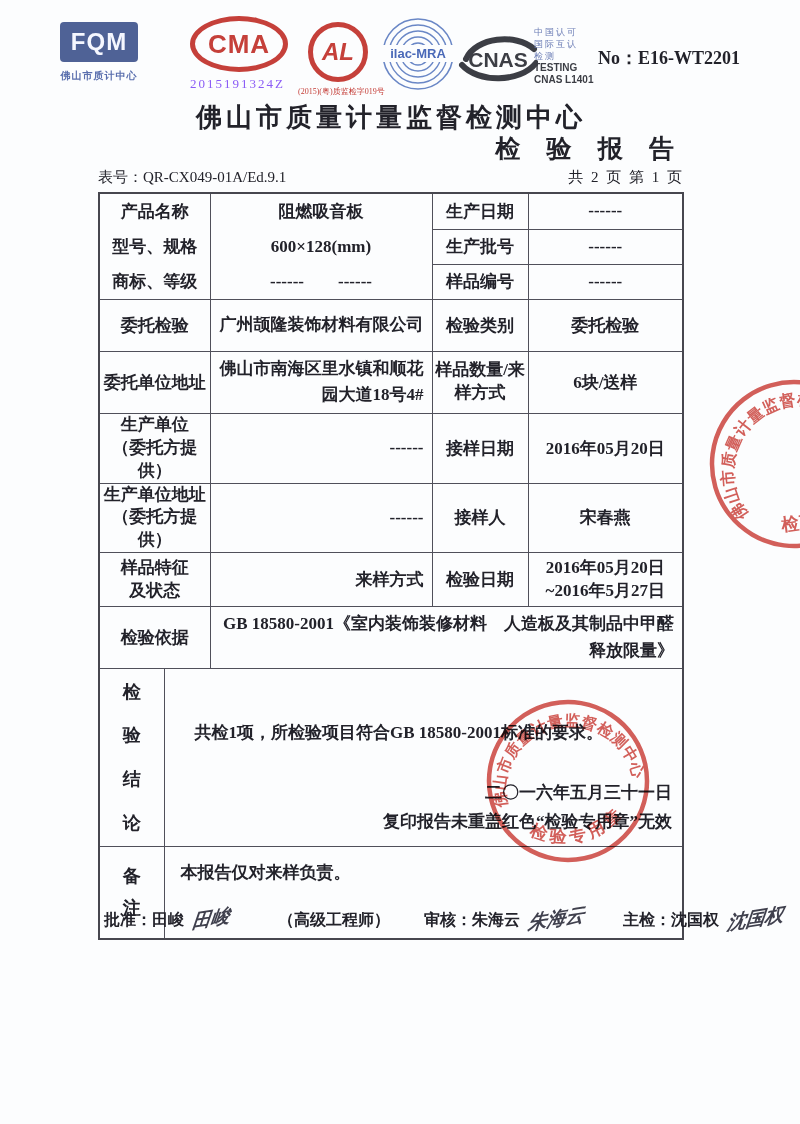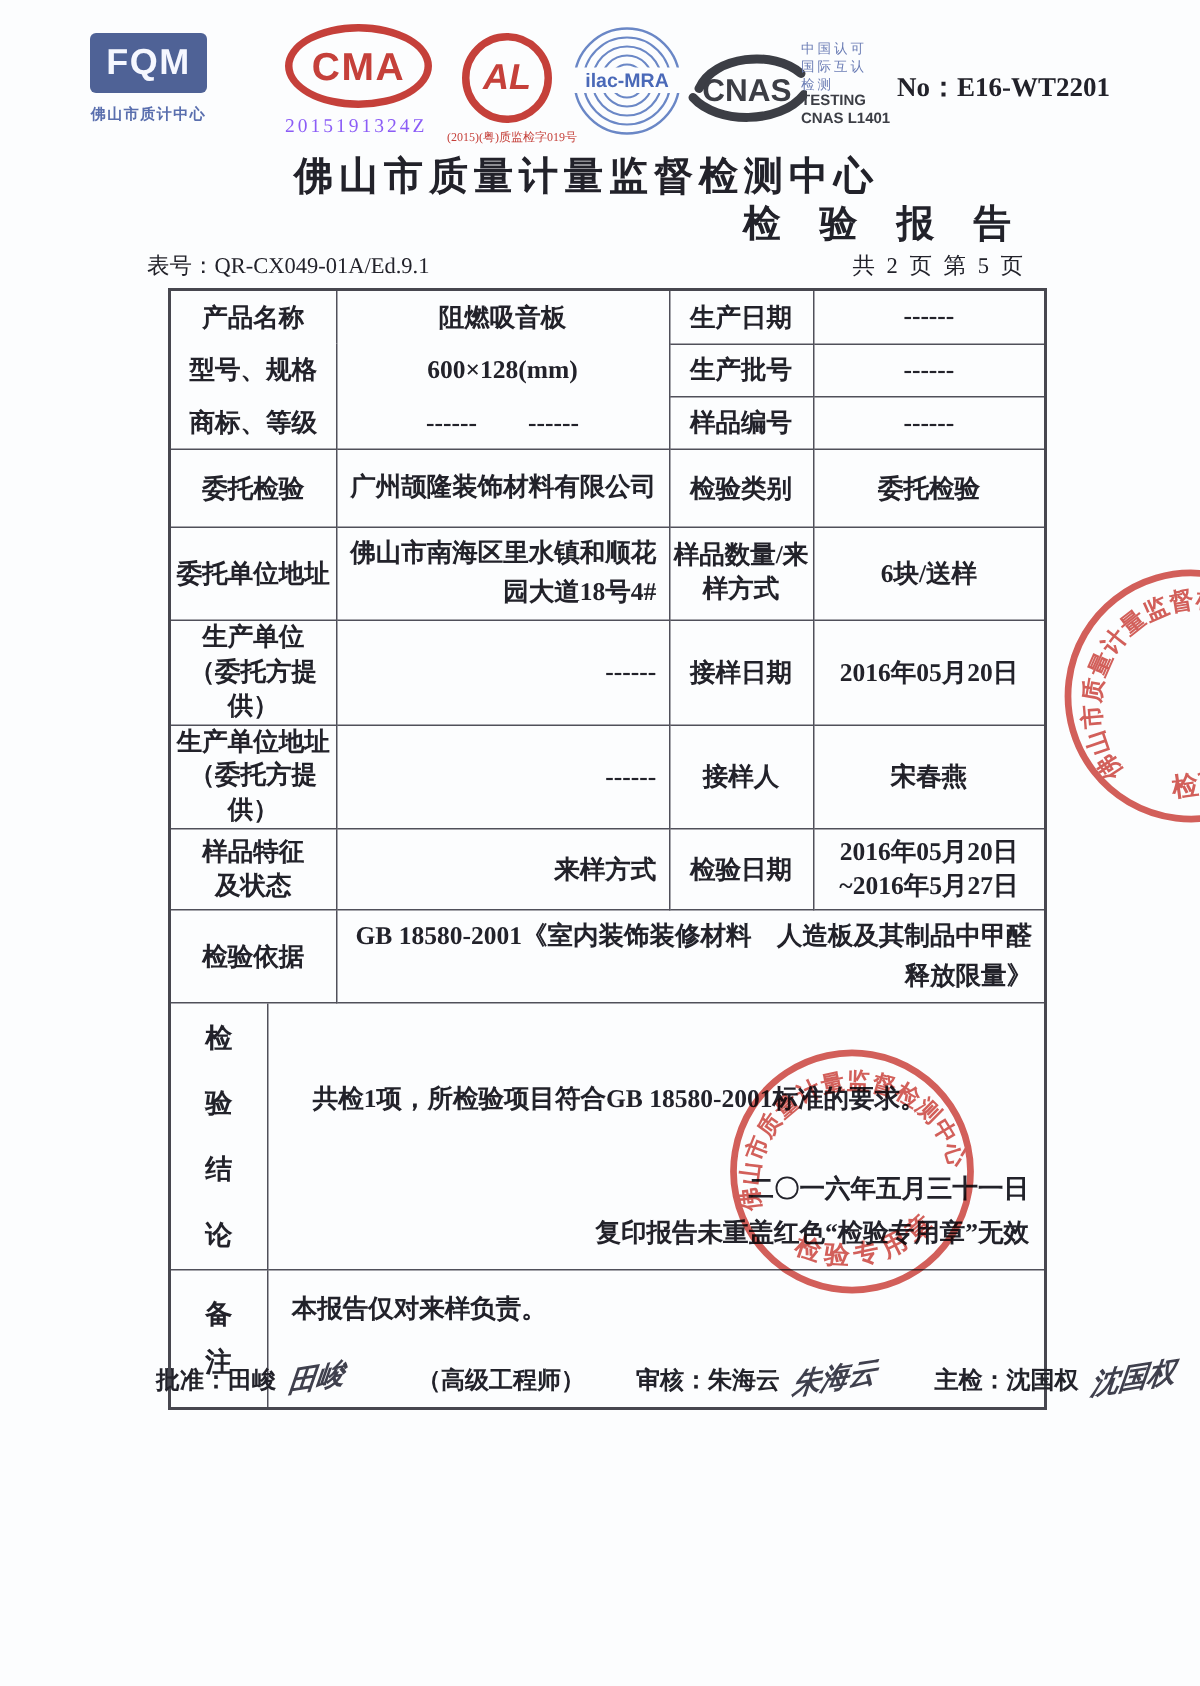--- a/index.html
+++ b/index.html
@@ -34,21 +34,21 @@
     font-family:"Liberation Sans",sans-serif;letter-spacing:0;}
   .report-no{position:absolute;left:598px;top:46px;font-size:18px;font-weight:bold;}
   
   .title-org{position:absolute;left:98px;top:100px;width:586px;text-align:center;
     font-size:26px;font-weight:bold;letter-spacing:4px;}
   .title-doc{position:absolute;left:98px;top:132px;width:586px;text-align:right;
     font-size:25px;font-weight:bold;letter-spacing:10px;}
   .meta{position:absolute;left:98px;top:168px;width:586px;font-size:15px;}
   .meta .right{position:absolute;right:0;top:0;letter-spacing:2px;}
   
-  .table-wrap{position:absolute;left:112px;top:192px;width:586px;border:2px solid #47474f;
+  .table-wrap{position:absolute;left:98px;top:192px;width:586px;border:2px solid #47474f;
     box-sizing:border-box;}
   table{border-collapse:collapse;width:100%;table-layout:fixed;}
   td{border-right:1.5px solid #50505a;border-bottom:1.5px solid #50505a;
     padding:0;font-size:17px;font-weight:bold;vertical-align:middle;}
   td:last-child{border-right:none;}
   .t2 tr:last-child td{border-bottom:none;}
   .lbl{text-align:center;}
   .val{text-align:center;}
   .val-left{text-align:right;padding:4px 8px;line-height:1.55;}
   .l3{line-height:35px;text-align:center;}
@@ -125,21 +125,21 @@
     <span class="en">CNAS L1401</span>
   </div>
 
   <div class="report-no">No：E16-WT2201</div>
 
   <div class="title-org">佛山市质量计量监督检测中心</div>
   <div class="title-doc">检 验 报 告</div>
 
   <div class="meta">
     <span>表号：QR-CX049-01A/Ed.9.1</span>
-    <span class="right">共 2 页  第 5 页</span>
+    <span class="right">共 2 页  第 1 页</span>
   </div>
 
   <div class="table-wrap">
     <table class="t1">
       <colgroup>
           <col style="width:110px">
           <col style="width:222px">
           <col style="width:96px">
           <col style="width:154px">
         </colgroup>

